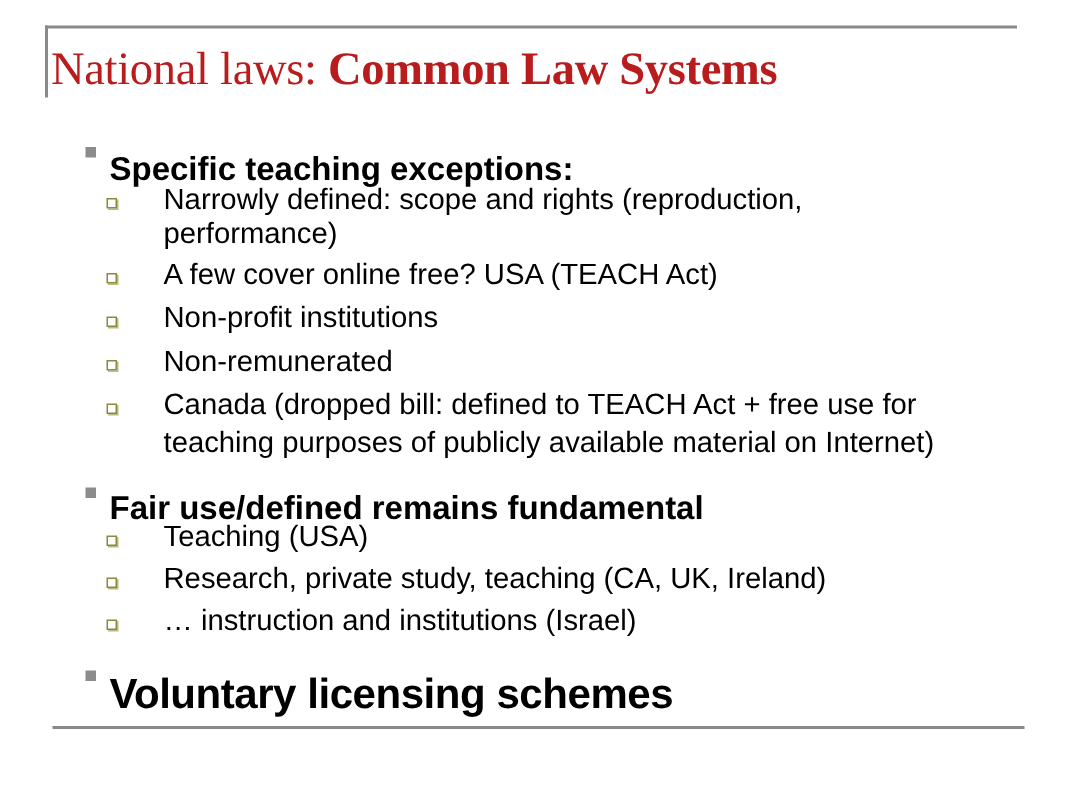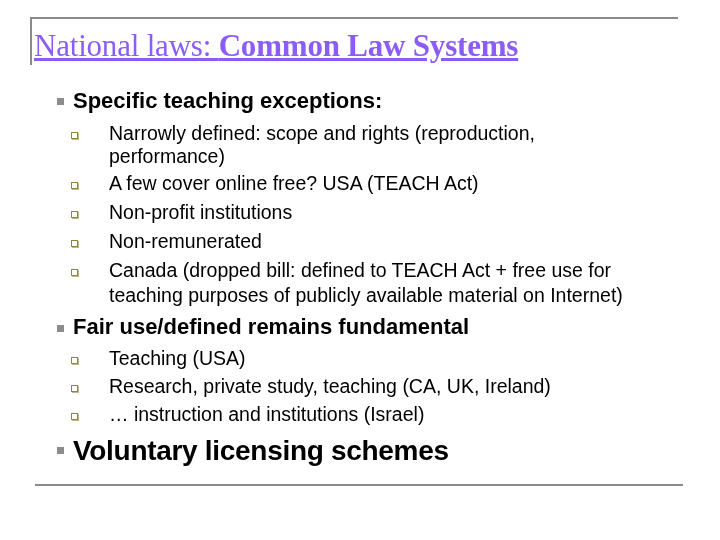--- a/index.html
+++ b/index.html
@@ -5,26 +5,26 @@
     html, body { margin: 0; padding: 0; }
     body {
       width: 720px; height: 540px; background: #ffffff; position: relative; overflow: hidden;
       font-family: "Liberation Sans", sans-serif; color: #000;
     }
     .frame-top { position: absolute; left: 30px; top: 17px; width: 648px; height: 2px; background: #8a8a8a; }
     .frame-left { position: absolute; left: 30px; top: 17px; width: 2px; height: 48px; background: #8a8a8a; }
     .frame-bottom { position: absolute; left: 35px; top: 484px; width: 648px; height: 2px; background: #8a8a8a; }
     .title {
       position: absolute; left: 34px; top: 28px; font-family: "Liberation Serif", serif;
-      font-size: 31px; color: #8b5cf6; white-space: nowrap; letter-spacing: -0.2px; text-decoration: underline;
+      font-size: 31px; color: #b91c1c; white-space: nowrap; letter-spacing: -0.2px;
     }
     .title .bold { font-weight: bold; }
     .l1 { position: absolute; left: 57px; white-space: nowrap; }
     .l1 .bullet { position: absolute; left: 0; width: 7px; height: 7px; background: #8c8c8c; }
-    .l1 .text { position: absolute; left: 16px; font-weight: bold; font-size: 22px; }
+    .l1 .text { position: absolute; left: 16px; font-weight: bold; font-size: 22px; margin-top: 12px; }
     .l2 { position: absolute; left: 71px; white-space: nowrap; }
     .l2 .bullet {
       position: absolute; left: 0; width: 5px; height: 5px; border: 1px solid #8a8a3a;
       box-shadow: 1px 1px 0 #b9b98a; background: #fff;
     }
     .l2 .text { position: absolute; left: 38px; font-size: 19.5px; line-height: 23px; }
   </style>
 </head>
 <body>
 

